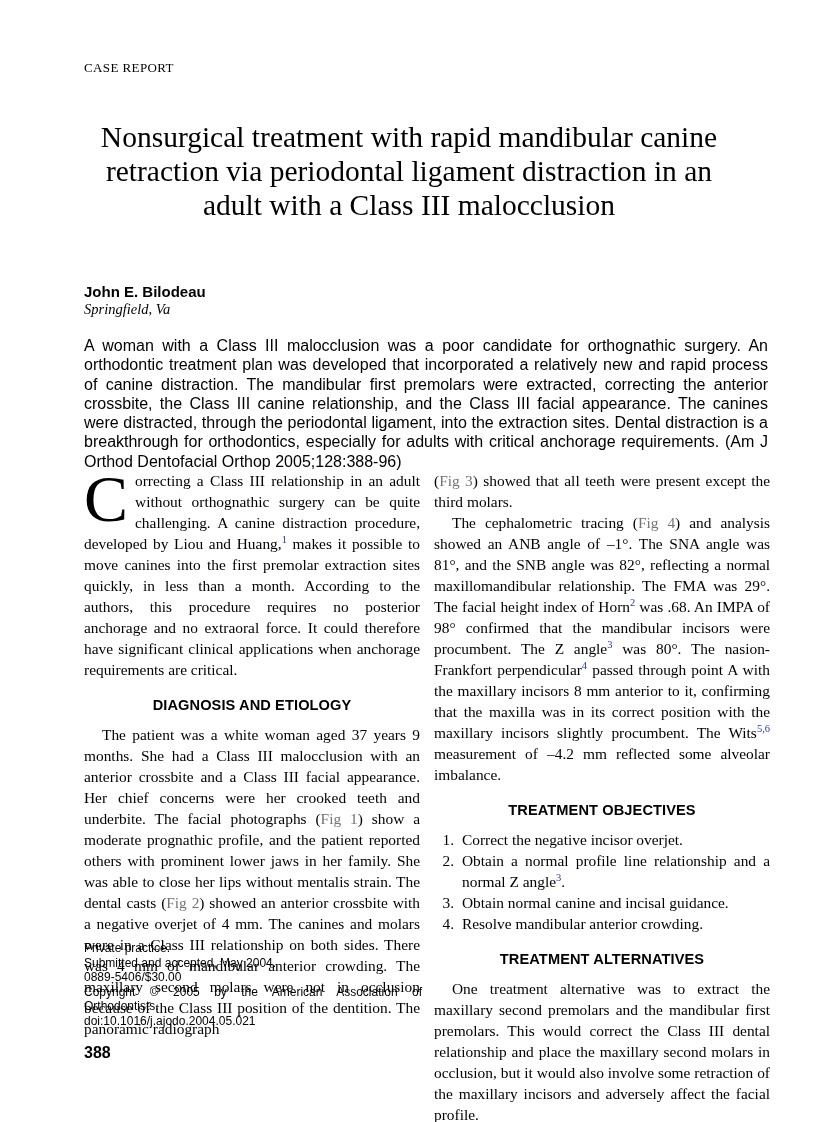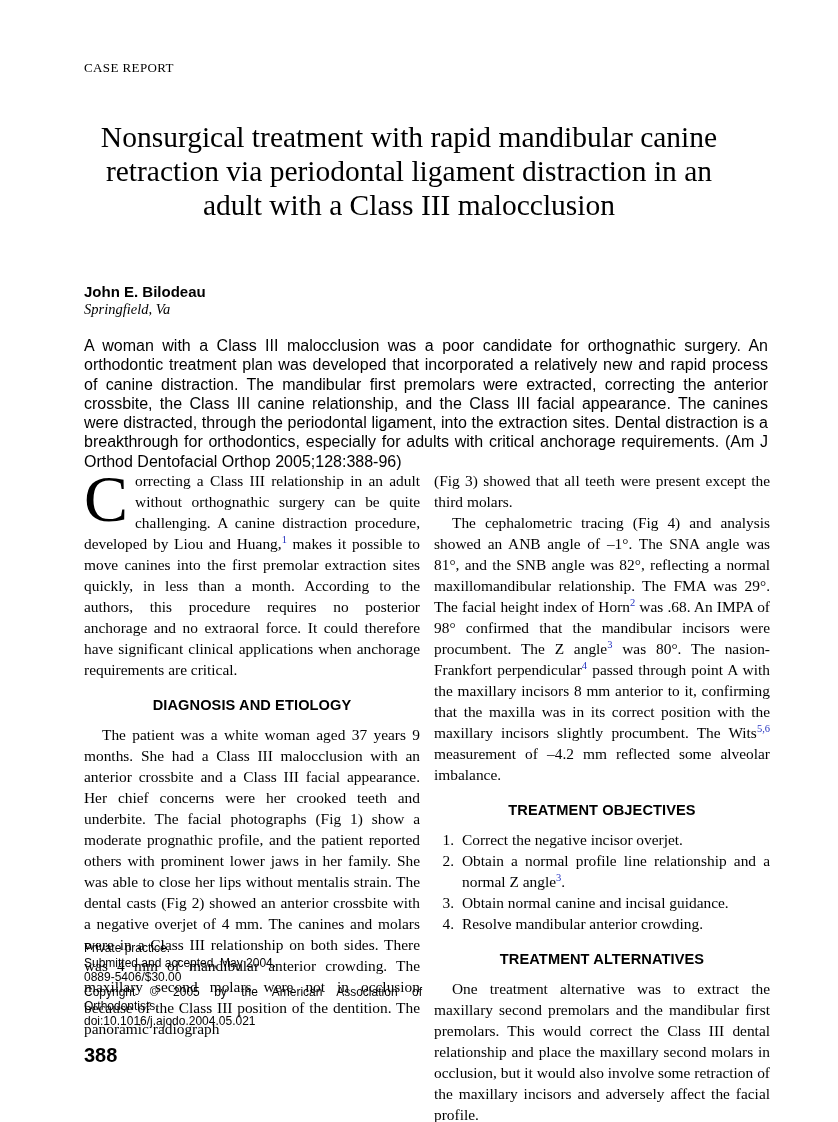--- a/index.html
+++ b/index.html
@@ -84,42 +84,42 @@
     letter-spacing: 0.1px;
   }
   .objectives-list {
     margin: 0;
     padding: 0 0 0 24px;
   }
   .objectives-list li {
     margin: 0;
     padding-left: 4px;
   }
-  .fig-link { color: #000000; }
+  .fig-link { color: #737373; }
   .sup-ref {
     color: #2433c0;
     font-size: 10.5px;
     vertical-align: super;
     line-height: 0;
   }
   .footnotes {
     position: absolute;
     left: 84px; top: 941px;
     width: 338px;
     font-family: Liberation Sans, sans-serif;
     font-size: 12px;
     line-height: 14.6px;
     text-align: justify;
   }
   .footnotes div { margin: 0; }
   .page-number {
     position: absolute;
     left: 84px; top: 1044px;
     font-family: "Liberation Sans", sans-serif;
-    font-size: 20px;
+    font-size: 16px;
     font-weight: 700;
   }
 </style>
 </head>
 <body>
 
 <div class="page">
 
   <div class="kicker">CASE REPORT</div>
 

